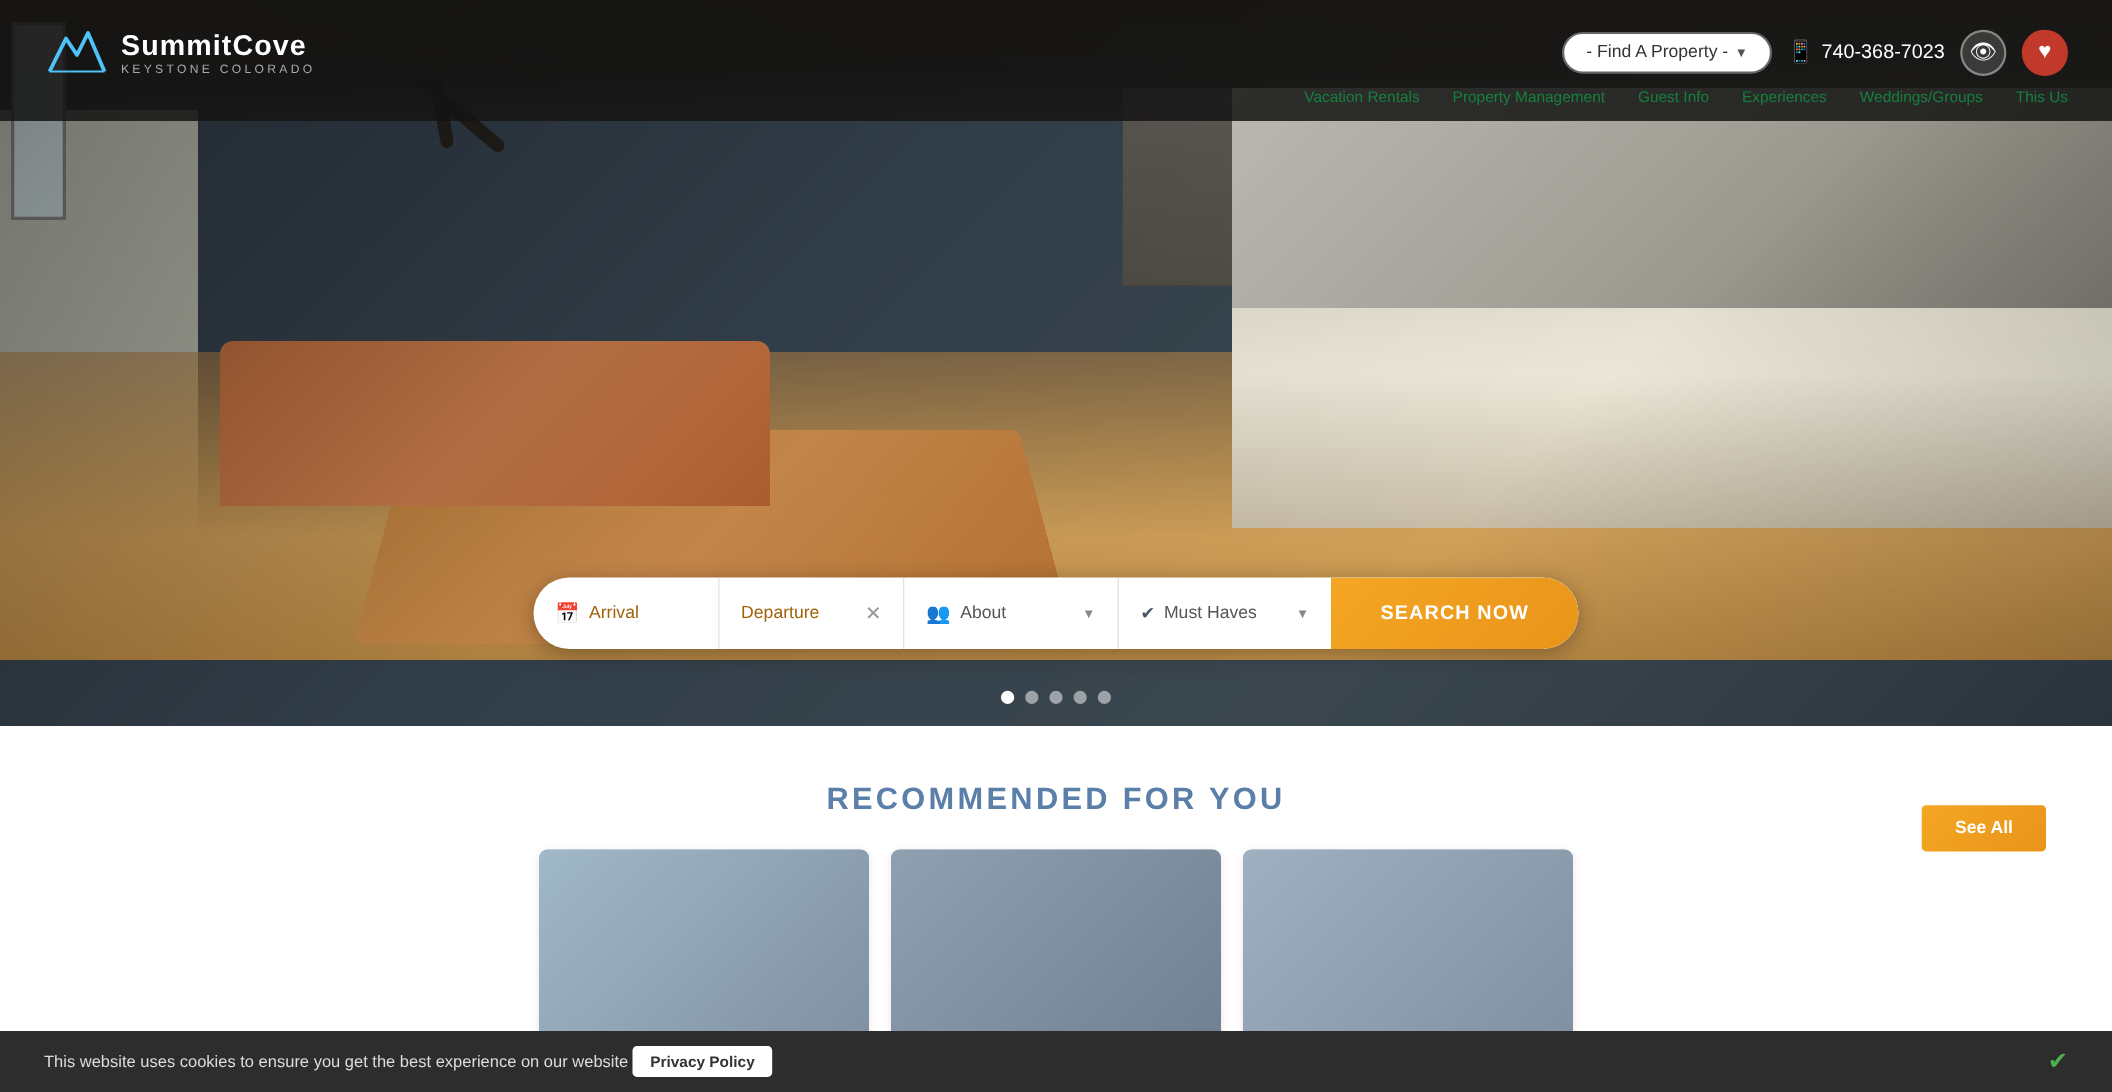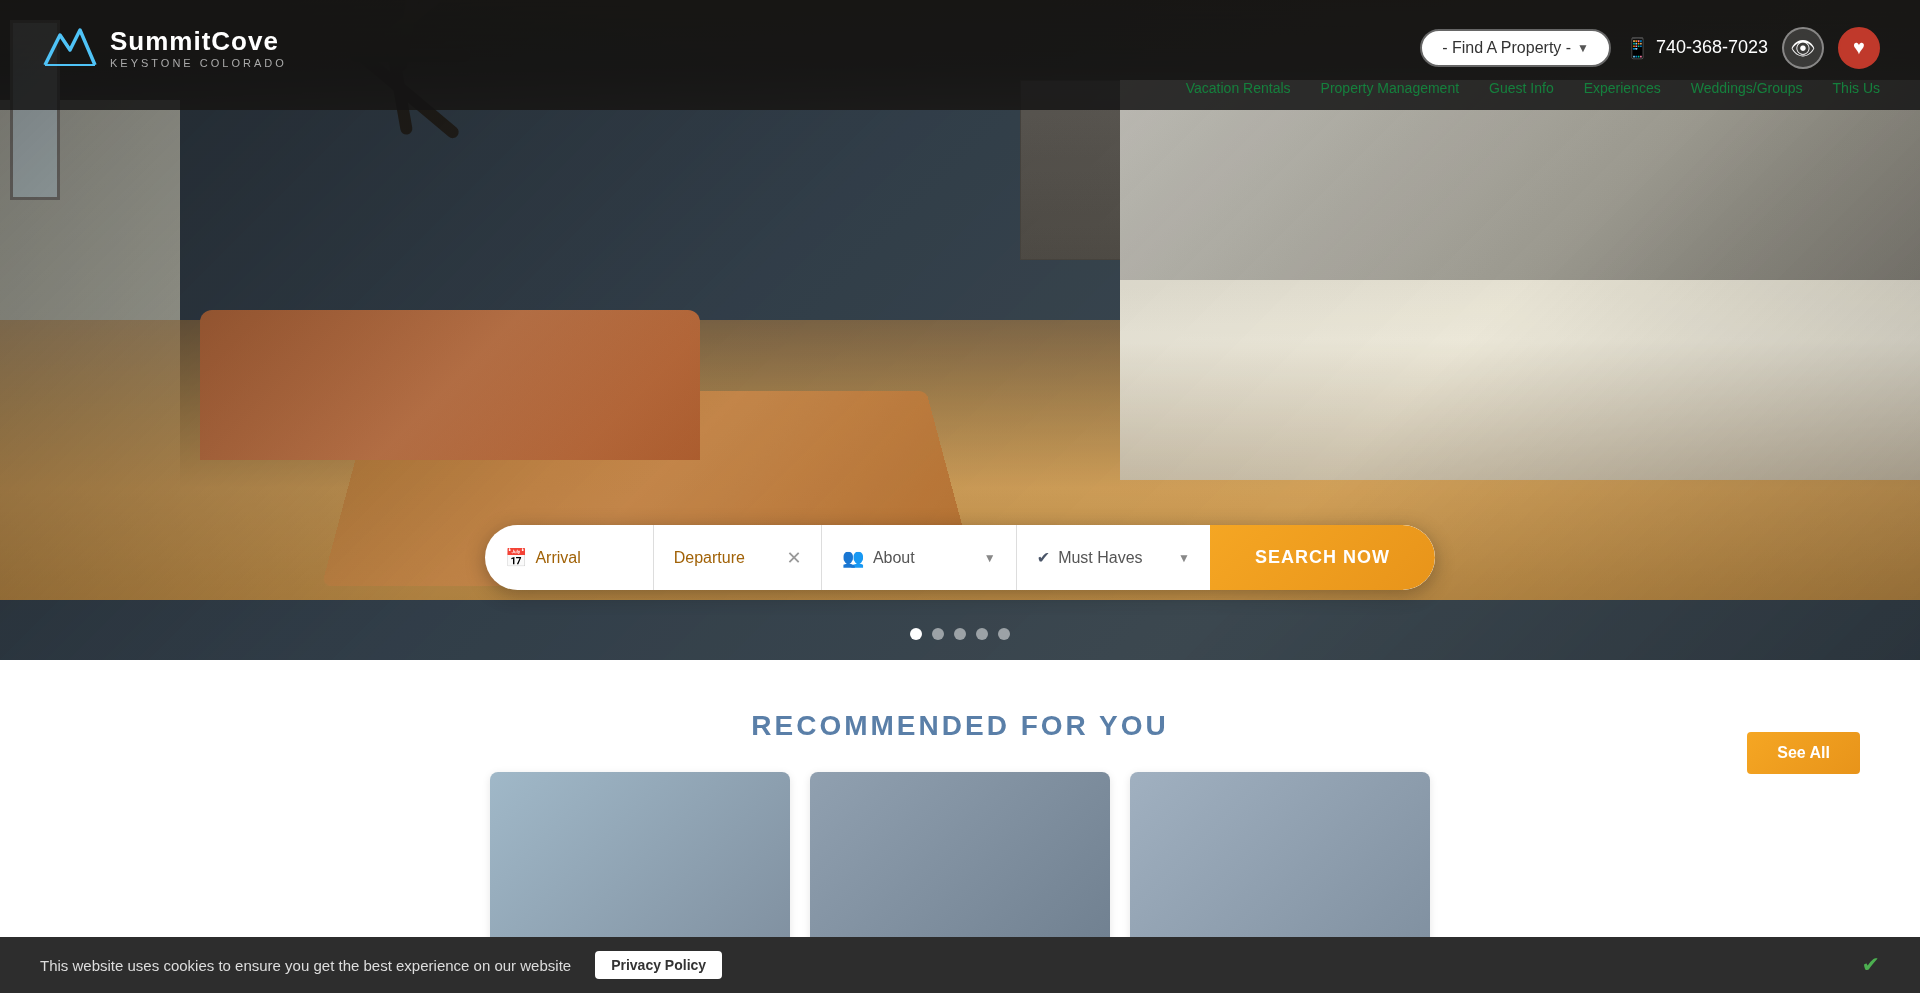--- a/index.html
+++ b/index.html
@@ -360,21 +360,21 @@
       padding: 14px 40px;
       display: flex;
       align-items: center;
       justify-content: space-between;
       z-index: 200;
       font-size: 15px;
     }
     .cookie-left {
       display: flex;
       align-items: center;
-      gap: 24px;
+      gap: 4px;
     }
     .privacy-btn {
       background: #fff;
       color: #333;
       border: none;
       border-radius: 4px;
       padding: 6px 16px;
       font-size: 14px;
       cursor: pointer;
       font-weight: bold;

